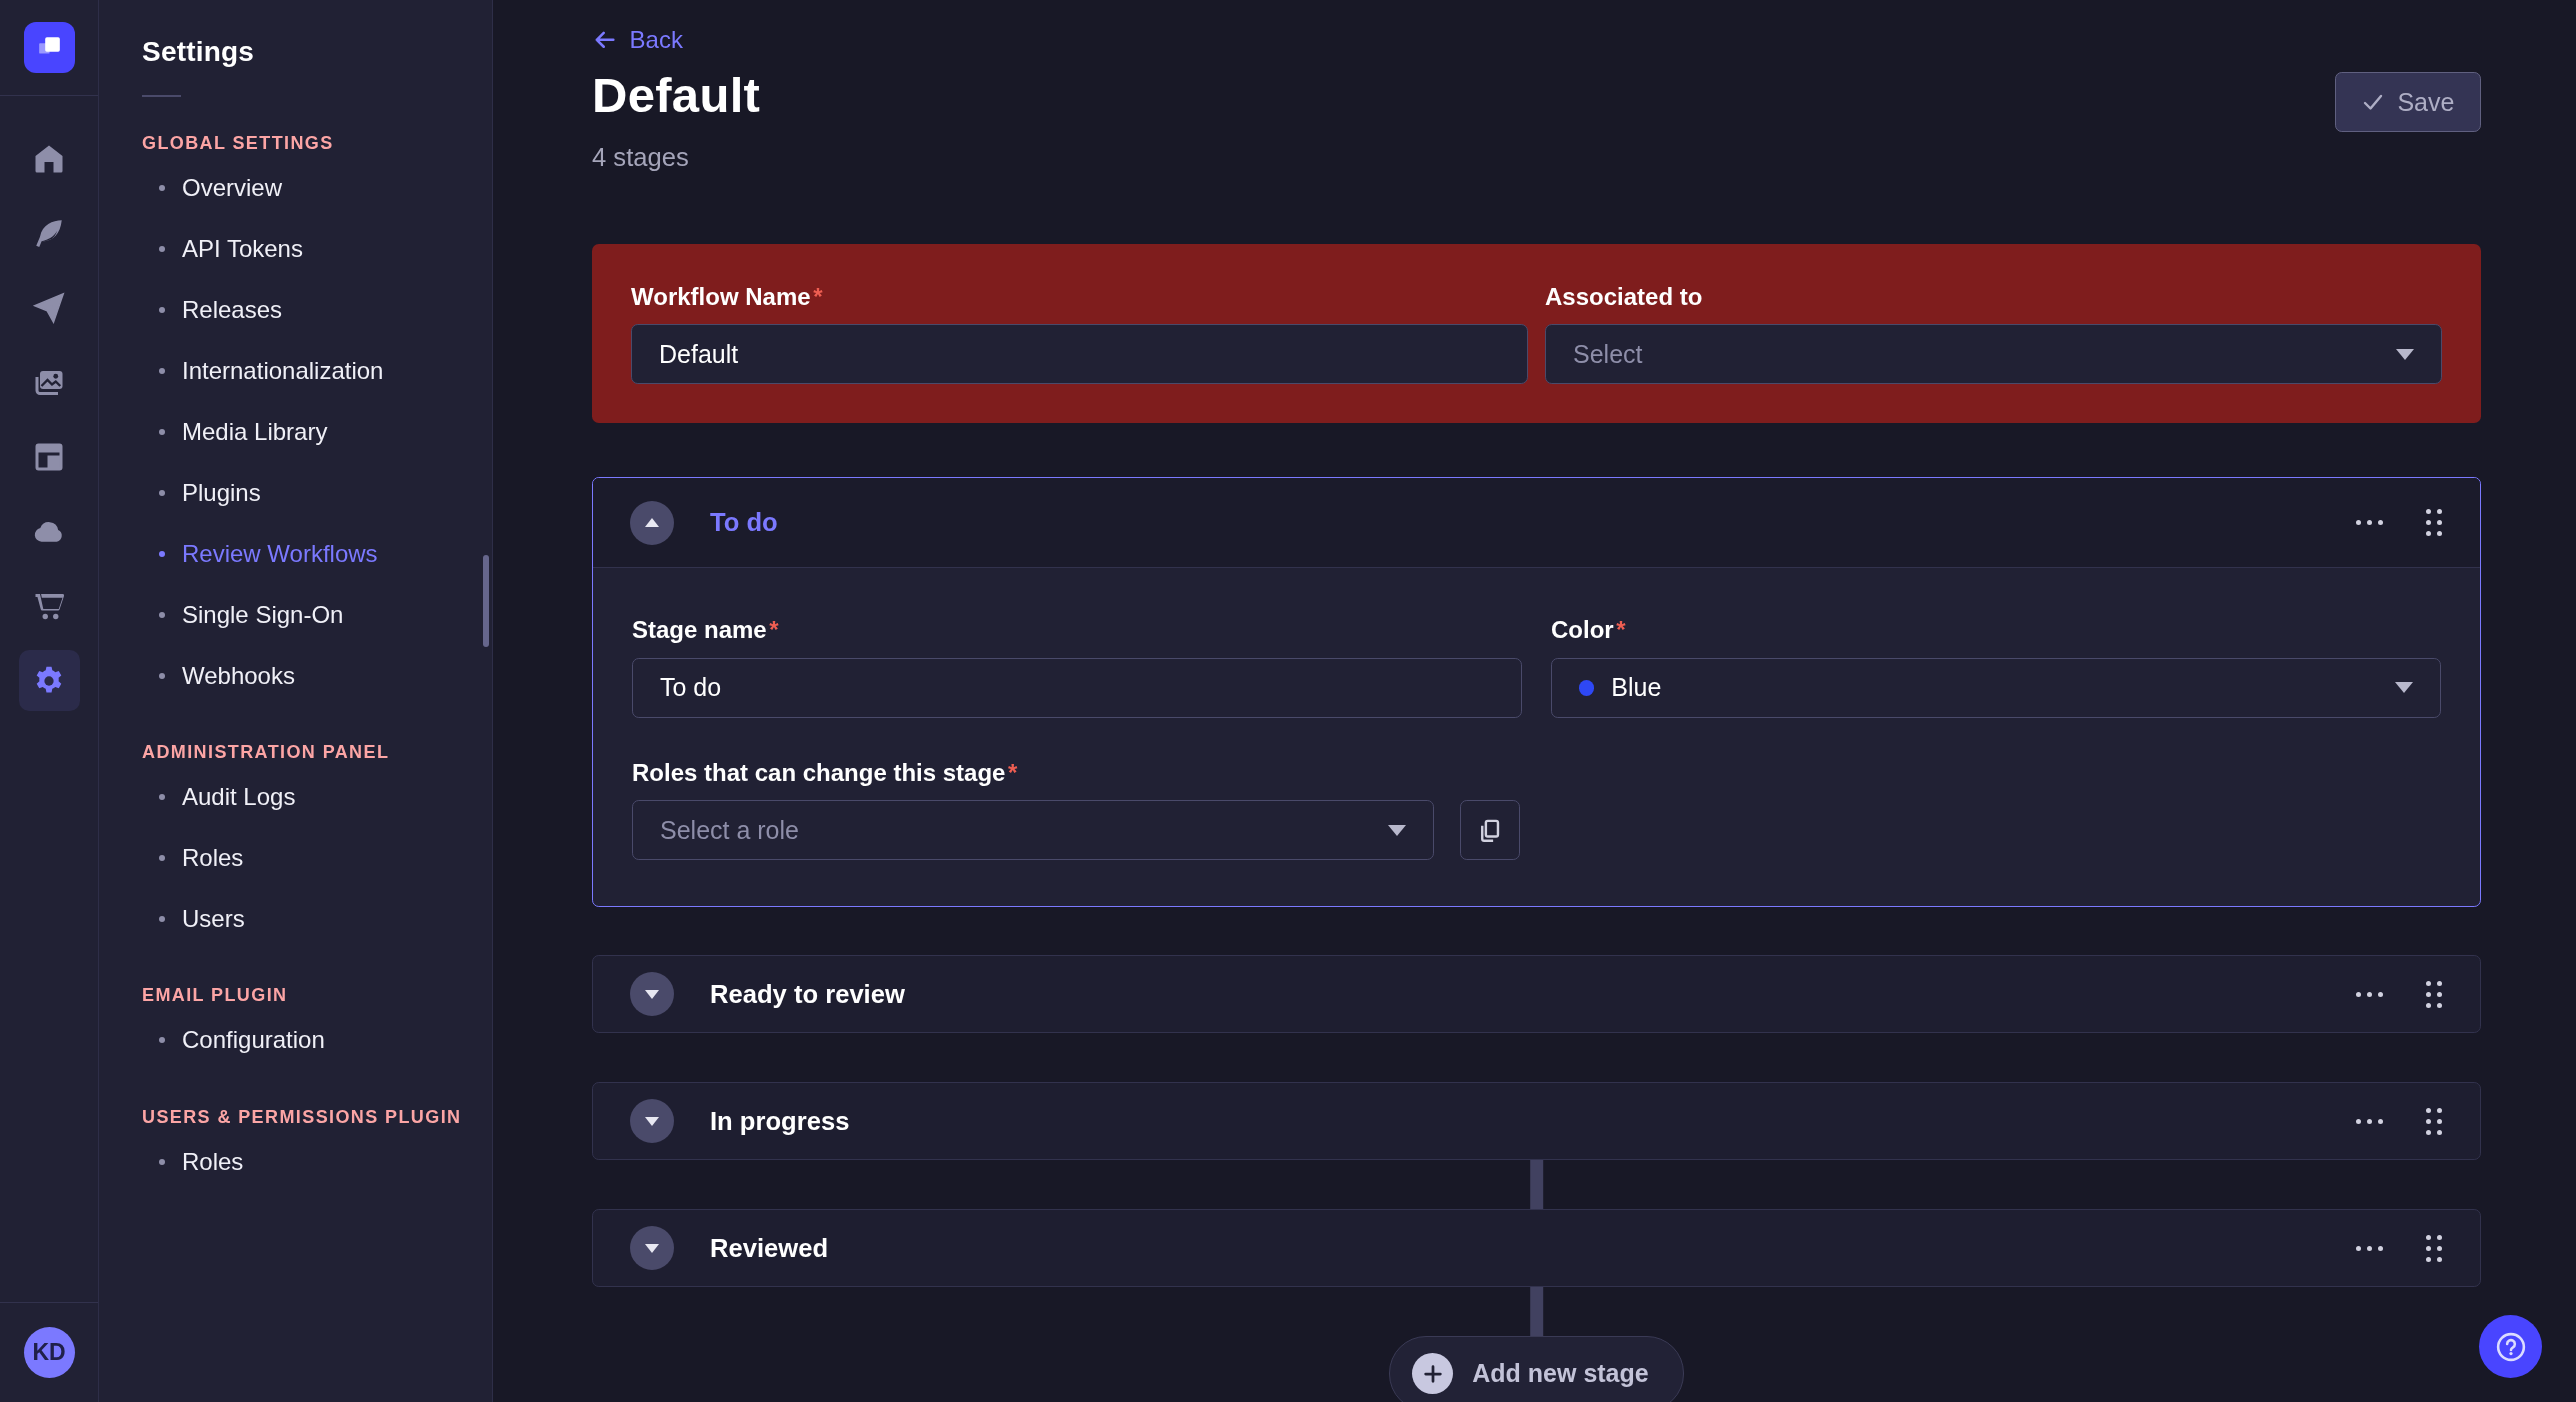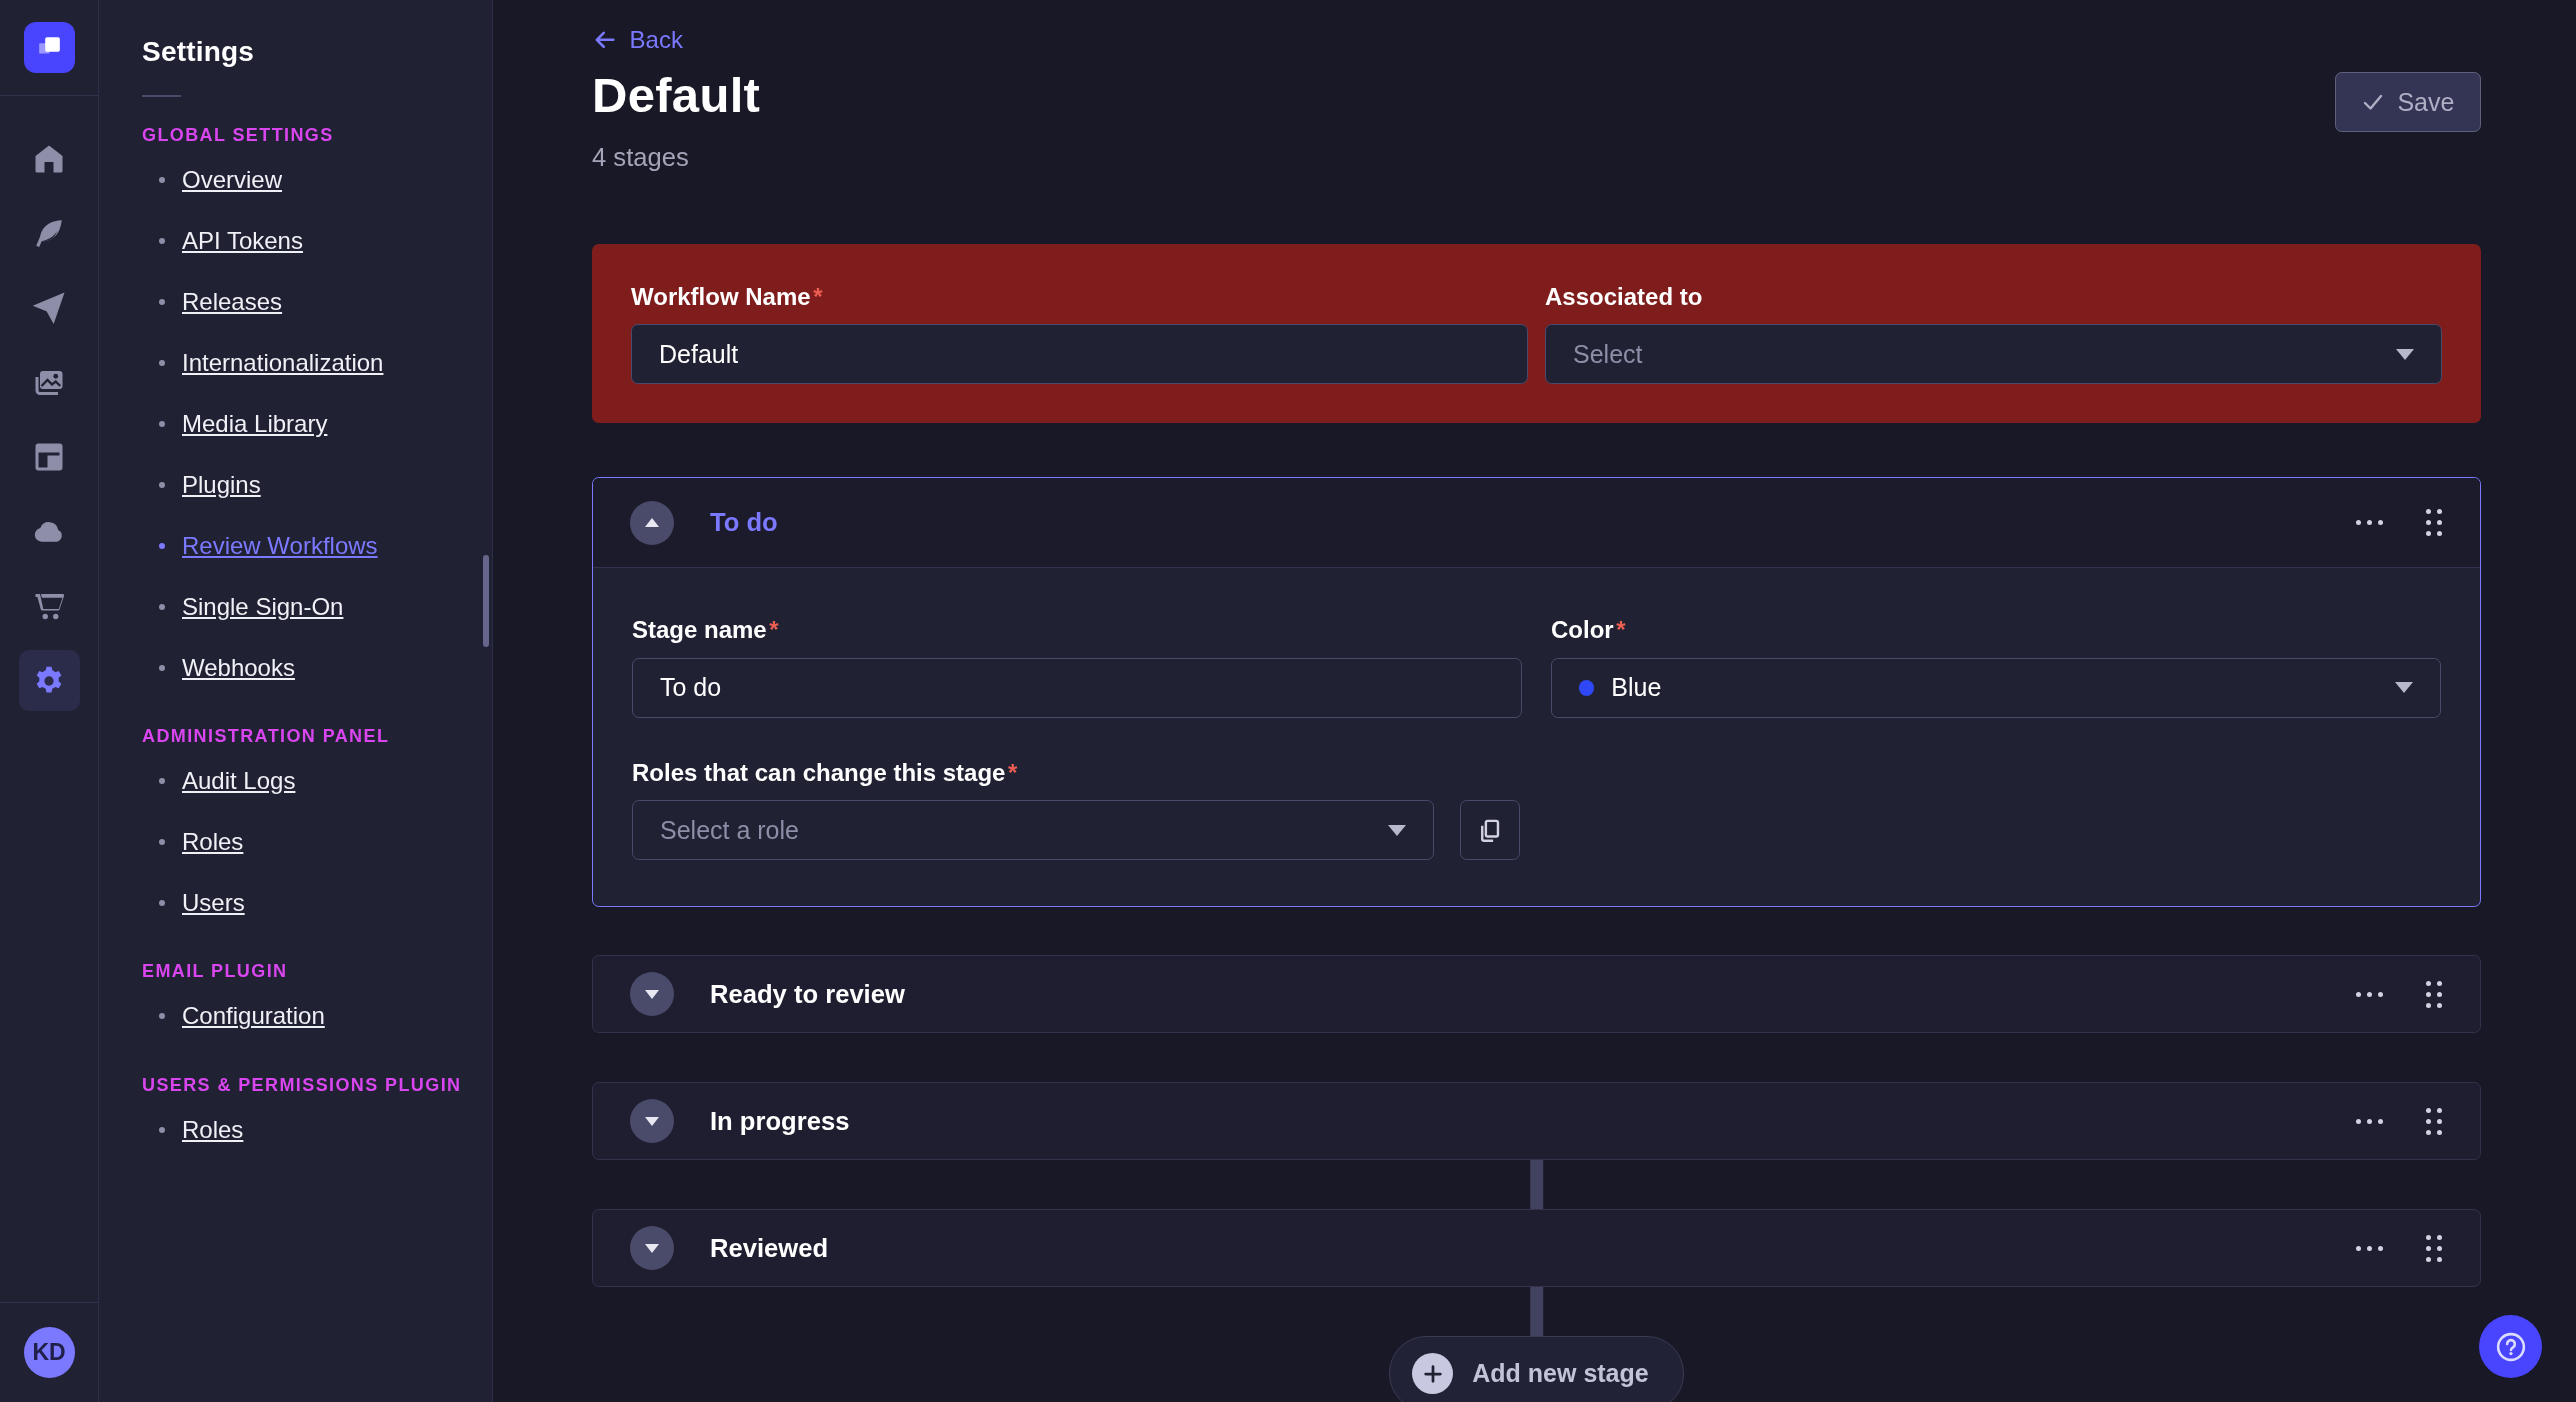--- a/index.html
+++ b/index.html
@@ -29,25 +29,25 @@
     color:#20204a; font-weight:bold; font-size:23px; margin:24px 0; display:flex; align-items:center; justify-content:center;
     font-family:"Liberation Sans", sans-serif; }
 
   
   .subnav {
     width:394px; background:#212134; border-right:0.9px solid #2e2e48; flex-shrink:0;
     padding:36px 0 0 43px; position:relative;
   }
   .subnav-title { font-size:28px; font-weight:700; color:#fff; letter-spacing:0.2px; }
   .subnav-divider { width:39px; height:1.7px; background:#4a4a6a; margin:27px 0 8.5px; }
-  .section-label { font-size:18px; font-weight:700; letter-spacing:1.4px; color:#d946ef;
-    margin-top:28px; margin-bottom:3.4px; text-transform:uppercase; }
+  .section-label { font-size:18px; font-weight:700; letter-spacing:1.4px; color:#fca5a5;
+    margin-top:36px; margin-bottom:3.4px; text-transform:uppercase; }
   .nav-item { display:flex; align-items:center; height:61px; cursor:pointer; }
   .nav-item .dot { width:6px; height:6px; border-radius:50%; background:#8e8ea9; margin:0 17px 0 17px; flex-shrink:0; }
-  .nav-item .lbl { font-size:24px; color:#f0f0f7;text-decoration:underline; }
+  .nav-item .lbl { font-size:24px; color:#f0f0f7; }
   .nav-item.active .dot { background:#7b79ff; }
   .nav-item.active .lbl { color:#7b79ff; }
   .subnav-scrollbar { position:absolute; right:2.6px; top:555px; width:6.8px; height:92px;
     border-radius:3.4px; background:#66668c; }
 
   
   .main { flex:1; padding:25.6px 95px 0 99px; position:relative; }
   .back-row { margin-bottom:12px; }
   .back-link { display:inline-flex; align-items:center; gap:12px; background:none; border:none; cursor:pointer;
     color:#7b79ff; font-size:24px; font-family:"Liberation Sans", sans-serif; }

